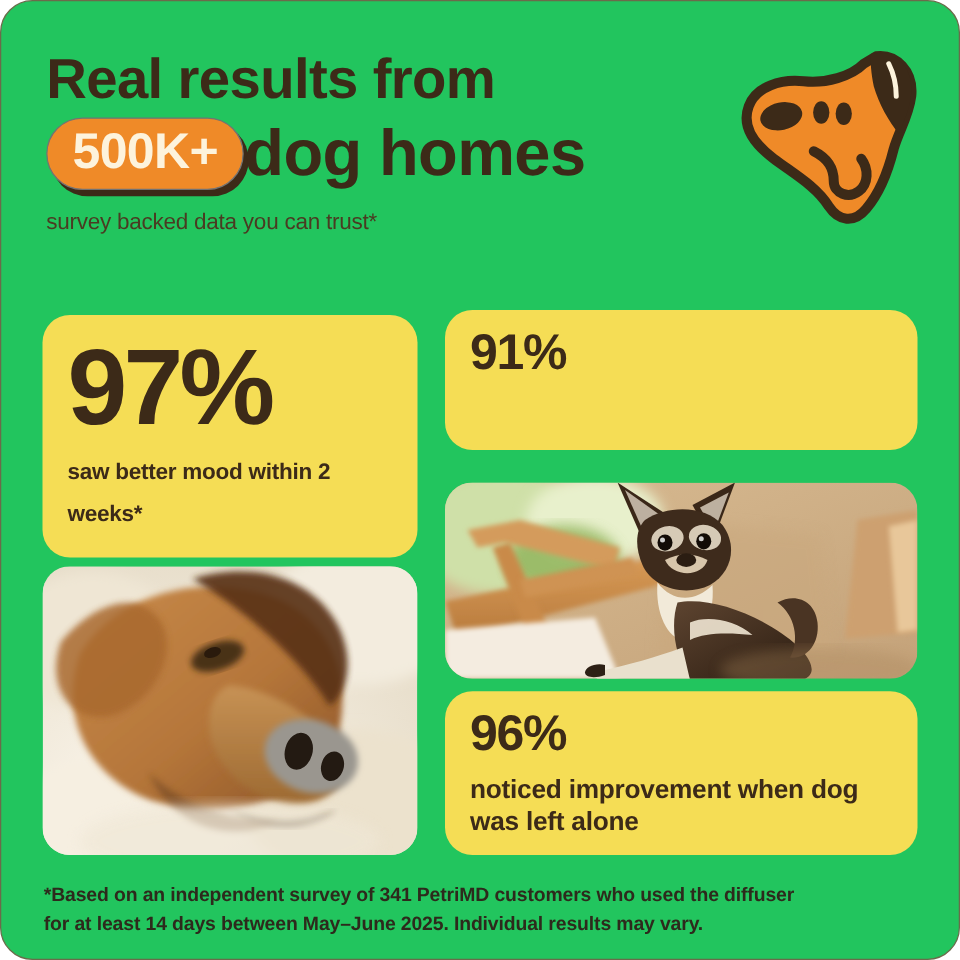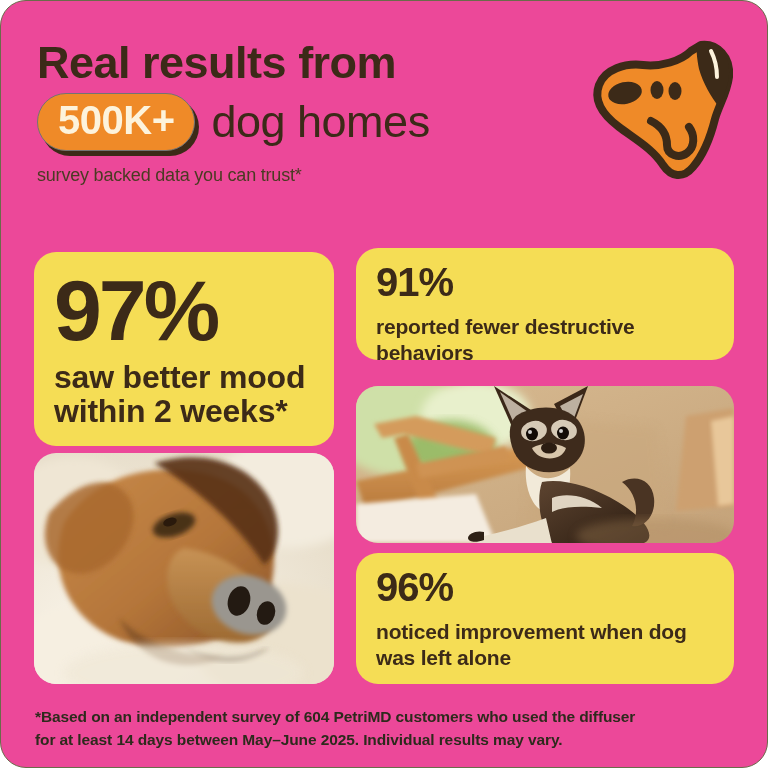--- a/index.html
+++ b/index.html
@@ -7,21 +7,21 @@
     padding: 0;
     background: #ffffff;
   }
   body {
     font-family: "Liberation Sans", sans-serif;
   }
   #infographic {
     position: relative;
     width: 768px;
     height: 768px;
-    background: #ec4899;
+    background: #22c55e;
     border-radius: 26px;
     overflow: hidden;
     box-sizing: border-box;
     border: 1px solid #6b6b4a;
   }
 
   
   .header {
     position: absolute;
     left: 36px;
@@ -52,25 +52,24 @@
     letter-spacing: -0.5px;
     padding: 4px 20px 8px 20px;
     border-radius: 34px;
     box-shadow: 4px 5px 0 #3c2a18;
     border: 1px solid #737373;
     box-sizing: border-box;
     height: 58px;
     line-height: 1;
   }
   .badge-suffix {
-    font-size: 45px;
-    font-weight: normal;
+    font-size: 52px;
+    font-weight: bold;
     color: #3c2a18;
     letter-spacing: -0.5px;
-    margin-left: 16px;
     white-space: nowrap;
   }
   .subhead {
     margin-top: 14px;
     font-size: 18px;
     color: #4a3b22;
     letter-spacing: -0.2px;
     white-space: nowrap;
   }
 
@@ -113,21 +112,21 @@
     width: 300px;
     height: 194px;
     padding: 10px 20px 0 20px;
   }
   #card-97 .stat-value {
     font-size: 86px;
     line-height: 96px;
     letter-spacing: -3px;
   }
   #card-97 .stat-desc {
-    font-size: 32px;
+    font-size: 18px;
     line-height: 34px;
     margin-top: 2px;
   }
 
   #card-91 {
     left: 355px;
     top: 247px;
     width: 378px;
     height: 112px;
     padding: 14px 20px 0 20px;
@@ -198,21 +197,20 @@
     </svg>
   </div>
 
   <div class="card" id="card-97">
     <div class="stat-value">97%</div>
     <div class="stat-desc">saw better mood within 2 weeks*</div>
   </div>
 
   <div class="card" id="card-91">
     <div class="stat-value">91%</div>
-    <div class="stat-desc">reported fewer destructive behaviors</div>
   </div>
 
   <div class="card" id="card-96">
     <div class="stat-value">96%</div>
     <div class="stat-desc">noticed improvement when dog was left alone</div>
   </div>
 
   <div class="photo" id="photo-dachshund">
     <svg viewBox="0 0 300 231" xmlns="http://www.w3.org/2000/svg" preserveAspectRatio="xMidYMid slice">
       <defs>
@@ -308,17 +306,17 @@
       <path d="M186 96 C206 92 236 100 262 116 C292 134 300 152 288 157 L196 157 C184 140 180 114 186 96 Z" fill="url(#dogBodyG)"></path>
       <path d="M196 112 C210 106 232 110 246 122 C226 120 208 120 196 126 Z" fill="#efe6d3" opacity="0.9"></path>
       <path d="M266 96 C280 88 296 94 298 112 C300 130 288 142 276 140 C284 126 280 106 266 96 Z" fill="#4a3423"></path>
       <path d="M190 132 C168 140 146 146 128 150 C120 152 118 158 126 158 L196 158 Z" fill="#e9e0cd"></path>
       <path d="M128 146 C120 144 112 148 112 152 C112 156 120 157 128 154 Z" fill="#2d2015"></path>
       <ellipse cx="300" cy="150" rx="80" ry="18" fill="#a8855c" opacity="0.35" filter="url(#b2)"></ellipse>
     </svg>
   </div>
 
   <div class="footnote">
-    <div>*Based on an independent survey of 604 PetriMD customers who used the diffuser</div>
+    <div>*Based on an independent survey of 341 PetriMD customers who used the diffuser</div>
     <div>for at least 14 days between May–June 2025. Individual results may vary.</div>
   </div>
 
 </div>
 
 </body></html>

